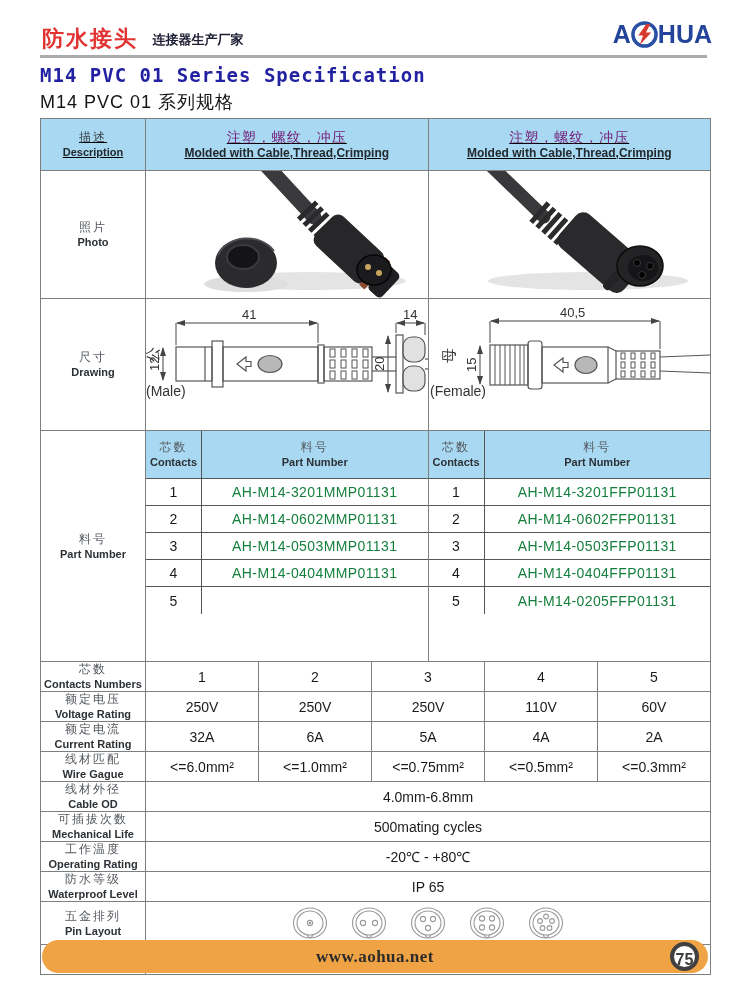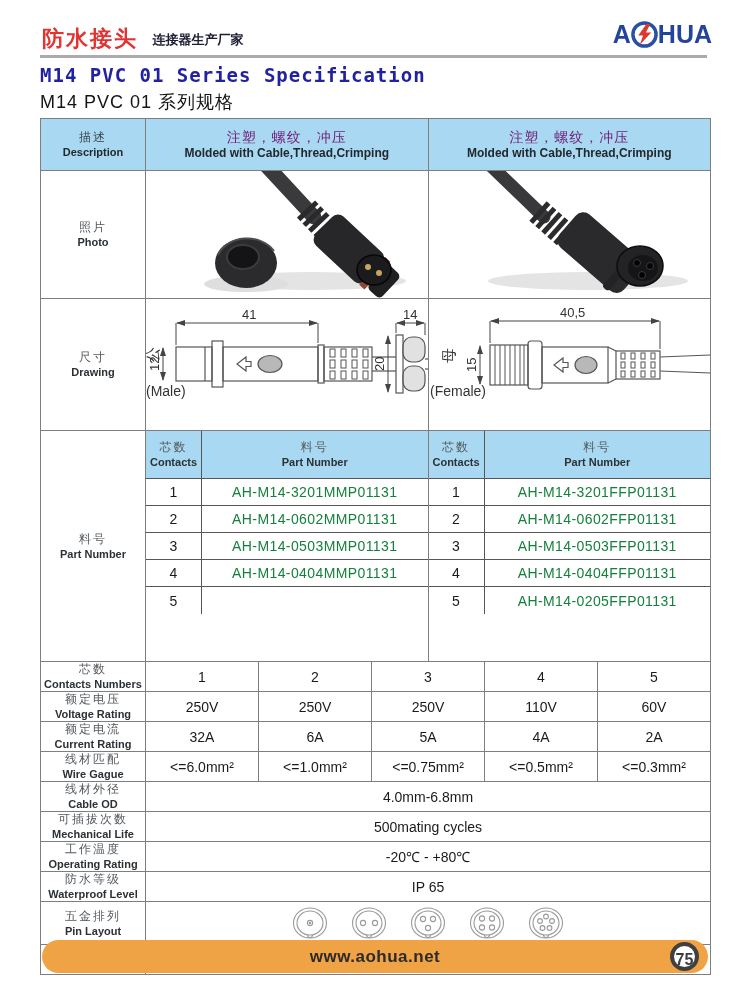--- a/index.html
+++ b/index.html
@@ -20,21 +20,21 @@
   .title-en{position:absolute;top:64px;left:40px;font-family:"DejaVu Sans Mono",monospace;
     font-size:19px;color:#2121a2;font-weight:bold;letter-spacing:1px;}
   .title-cn{position:absolute;top:90px;left:40px;font-size:18px;color:#141414;letter-spacing:1px;}
   
   .sheet{position:absolute;top:118px;left:40px;width:670px;border-top:1px solid #7e7e7e;border-left:1px solid #7e7e7e;}
   .row{display:flex;width:100%;}
   .cell{border-right:1px solid #7e7e7e;border-bottom:1px solid #7e7e7e;box-sizing:border-box;
     display:flex;flex-direction:column;align-items:center;justify-content:center;text-align:center;overflow:hidden;background:#fff;}
   .lbl{width:105px;flex:0 0 105px;}
   .half{flex:1 1 0;}
-  .blue{background:#a9d9f2;}
+  .blue{background:#a9d9f2;text-decoration:underline;}
   .lcn{font-size:12px;color:#54595e;letter-spacing:2px;line-height:15px;}
   .len{font-size:11px;font-weight:bold;color:#2c3136;line-height:14px;}
   .blue .lcn{color:#3c4348;}
   .blue .len{color:#23282d;}
   .val{font-size:14px;color:#1a1a1a;}
   .pn{font-size:14px;color:#15803d;letter-spacing:.4px;}
   .desc-cn{font-family:"DejaVu Serif",serif;font-size:14px;color:#701a75;letter-spacing:1px;line-height:17px;}
   .desc-en{font-size:12px;font-weight:bold;color:#23282d;line-height:15px;}
   
   .pn-side{flex:1 1 0;display:flex;flex-direction:column;border-right:1px solid #7e7e7e;border-bottom:1px solid #7e7e7e;box-sizing:border-box;}
@@ -49,21 +49,21 @@
   .h-desc{height:52px;}
   .h-photo{height:128px;padding:0;}
   .h-draw{height:132px;padding:0;}
   .h-30{height:30px;}
   .h-pin{height:43px;}
   
   .pinrow{display:flex;gap:21px;align-items:center;justify-content:center;}
   
   .footer{position:absolute;top:940px;left:42px;width:666px;height:33px;background:#f0a344;border-radius:17px;}
   .footer-url{position:absolute;left:0;right:0;top:0;height:33px;line-height:33px;text-align:center;
-    font-size:17px;font-weight:bold;color:#2b2b2b;letter-spacing:.5px;}
+    font-size:17px;font-weight:bold;color:#2b2b2b;letter-spacing:.5px;font-family:Liberation Serif, serif;}
   .page-badge{position:absolute;right:9px;top:2px;width:29px;height:29px;border-radius:50%;
     background:#ffffff;border:4px solid #404040;box-sizing:border-box;text-align:center;
     line-height:27px;font-size:16px;color:#3c3c3c;font-weight:bold;}
   svg{display:block;}
   .photo-cell,.draw-cell{justify-content:flex-end;}
 </style>
 </head>
 <body>
 
 <div class="hdr">

